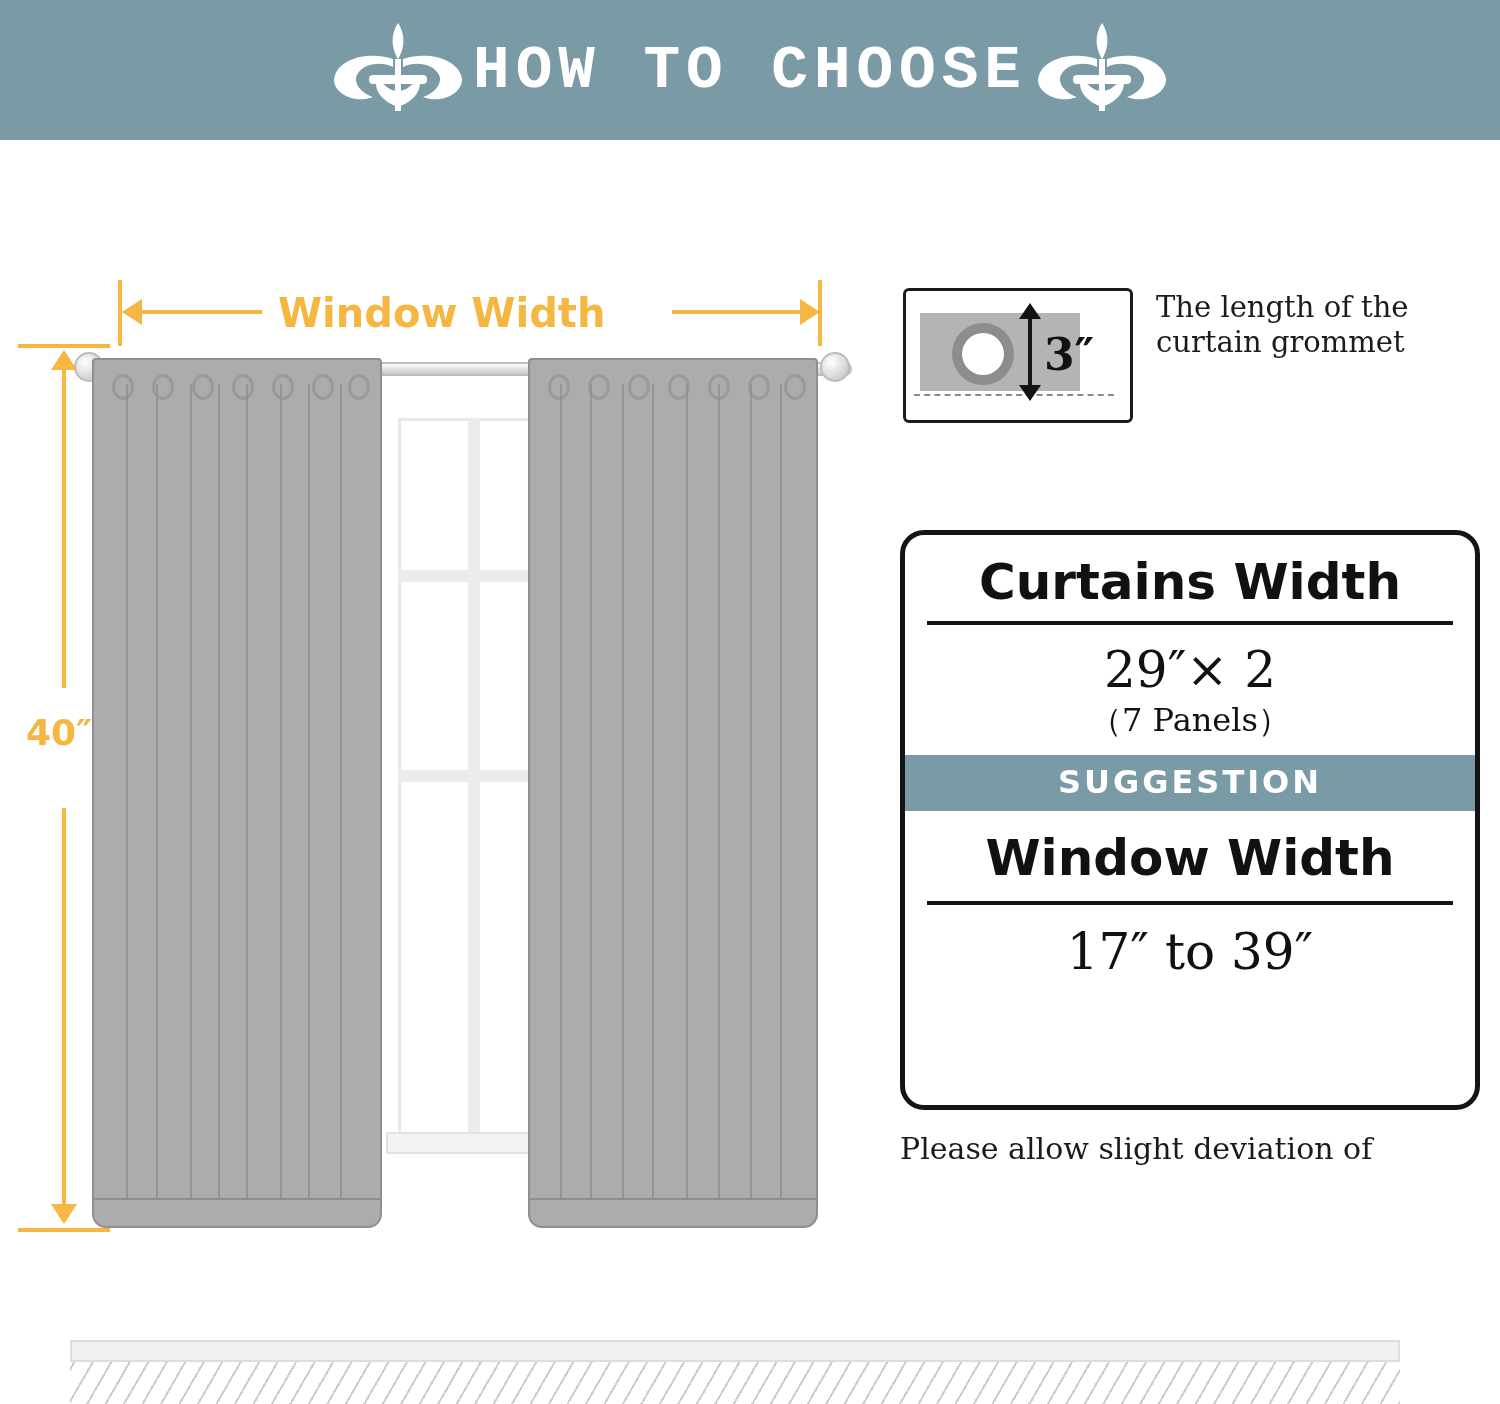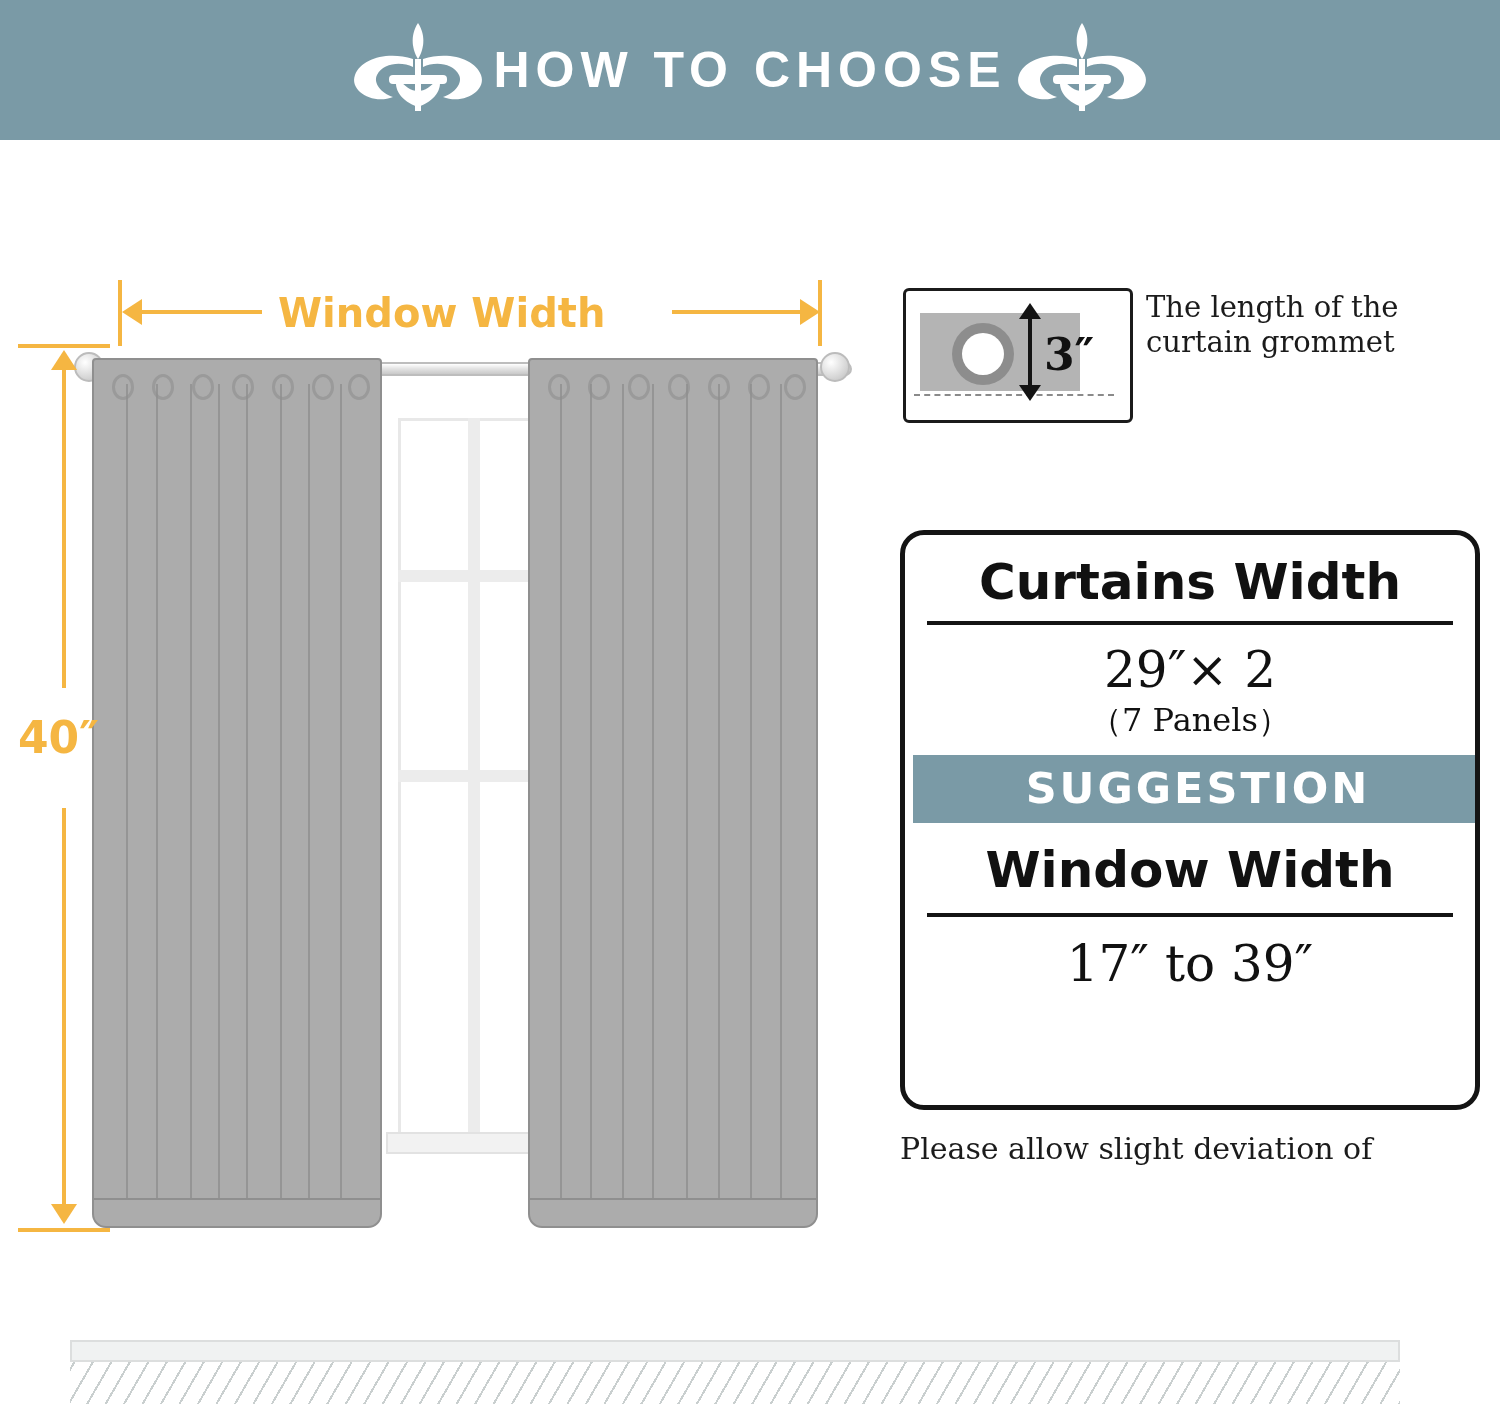--- a/index.html
+++ b/index.html
@@ -21,24 +21,24 @@
     left: 0; top: 0;
     width: 1500px;
     height: 140px;
     background: #7a9aa6;
     display: flex;
     align-items: center;
     justify-content: center;
   }
   .header-title {
     color: #ffffff;
-    font-size: 50px;
+    font-size: 61px;
     font-weight: bold;
     letter-spacing: 6px;
-    font-family: Liberation Sans, sans-serif;
+    font-family: Liberation Mono, monospace;
     white-space: nowrap;
   }
   .fleur {
     width: 150px;
     height: 110px;
     position: relative;
     flex: 0 0 auto;
   }
   .fleur svg { display:block; }
 
@@ -175,23 +175,23 @@
     font-weight: bold;
     font-family: "DejaVu Sans", sans-serif;
     white-space: nowrap;
   }
   #window-width-label {
     left: 278px;
     top: 150px;
     font-size: 40px;
   }
   #height-label {
-    left: 18px;
+    left: 26px;
     top: 572px;
-    font-size: 44px;
+    font-size: 36px;
   }
   .arrow-line-h {
     position: absolute;
     height: 4px;
     background: #f5b642;
   }
   .arrow-line-v {
     position: absolute;
     width: 4px;
     background: #f5b642;
@@ -317,21 +317,21 @@
     position: absolute;
     left: 138px;
     top: 38px;
     font-size: 44px;
     font-weight: bold;
     color: #111111;
     font-family: "DejaVu Serif", serif;
   }
   .grommet-note {
     position: absolute;
-    left: 256px;
+    left: 266px;
     top: 150px;
     width: 330px;
     font-size: 29px;
     line-height: 1.22;
     color: #1b1b1b;
     font-family: "DejaVu Serif", serif;
   }
   .add-note {
     position: absolute;
     left: 10px;
@@ -380,26 +380,25 @@
   }
   .card-subvalue {
     font-size: 32px;
     color: #111111;
     padding-bottom: 12px;
     font-family: "DejaVu Serif", serif;
   }
   .card-band {
     background: #7a9aa6;
     color: #ffffff;
-    font-size: 43px;
+    font-size: 32px;
     font-weight: bold;
     letter-spacing: 3px;
     padding: 8px 0 10px;
     font-family: "DejaVu Sans", sans-serif;
-    margin-left: 8px;
   }
   .card-title2 {
     font-size: 50px;
     font-weight: bold;
     color: #111111;
     padding: 18px 0 14px;
     font-family: "DejaVu Sans", sans-serif;
   }
   .card-range {
     font-size: 50px;

